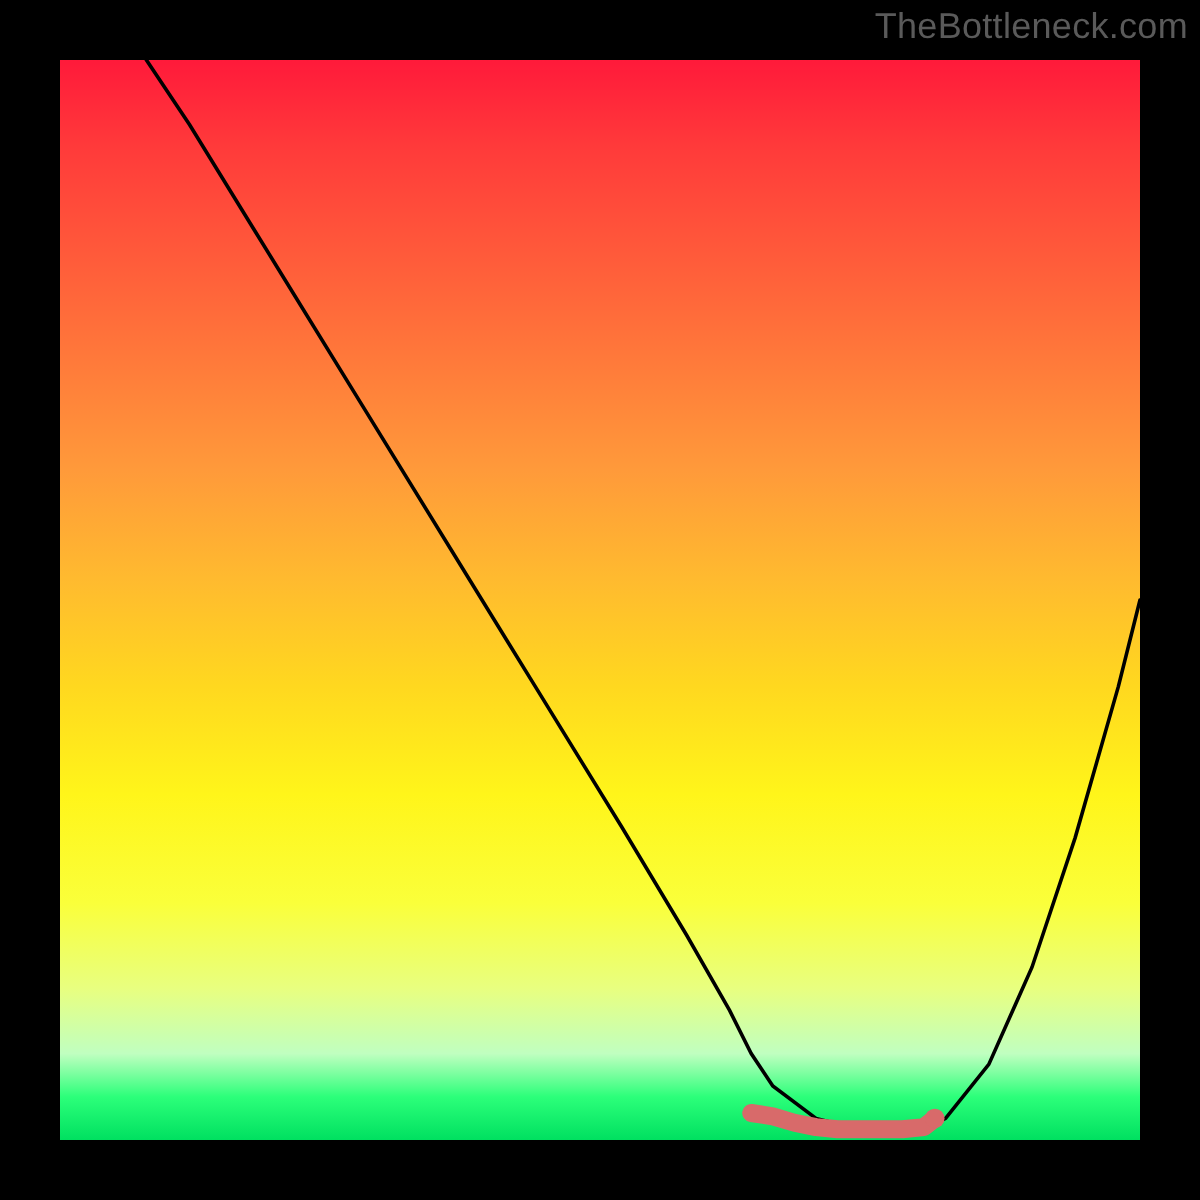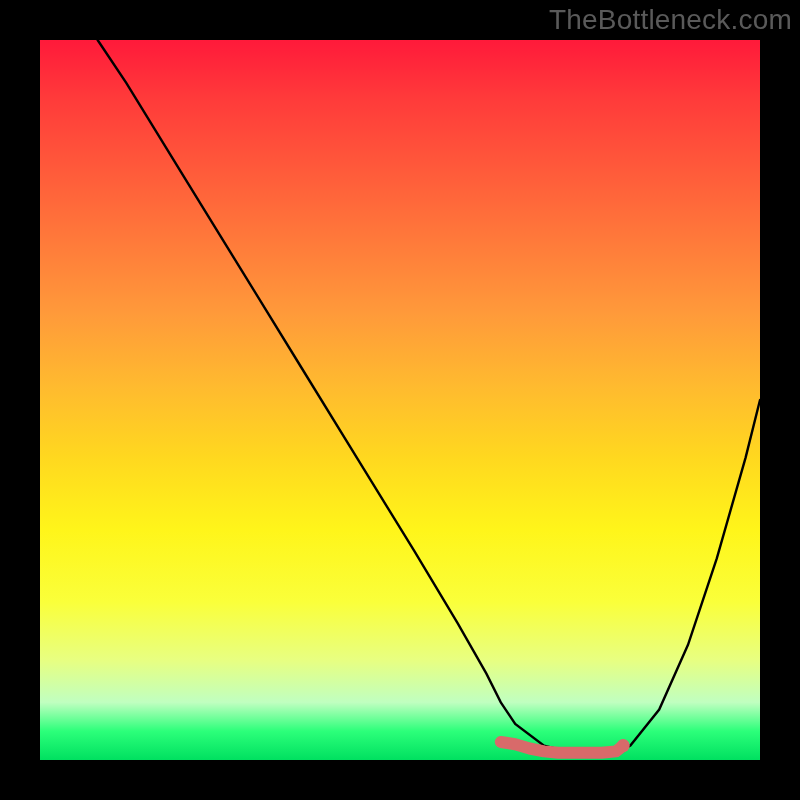--- a/index.html
+++ b/index.html
@@ -39,21 +39,21 @@
       #c0ffc0 92%,
       #2cff7a 96%,
       #00e060 100%
     );
   }
   .watermark {
     position: absolute;
     right: 8px;
     top: 4px;
     color: #5a5a5a;
-    font-size: 28px;
+    font-size: 24px;
     font-weight: 500;
     letter-spacing: 0.2px;
     user-select: none;
   }
   svg.curve {
     position: absolute;
     left: 0;
     top: 0;
     width: 720px;
     height: 720px;

